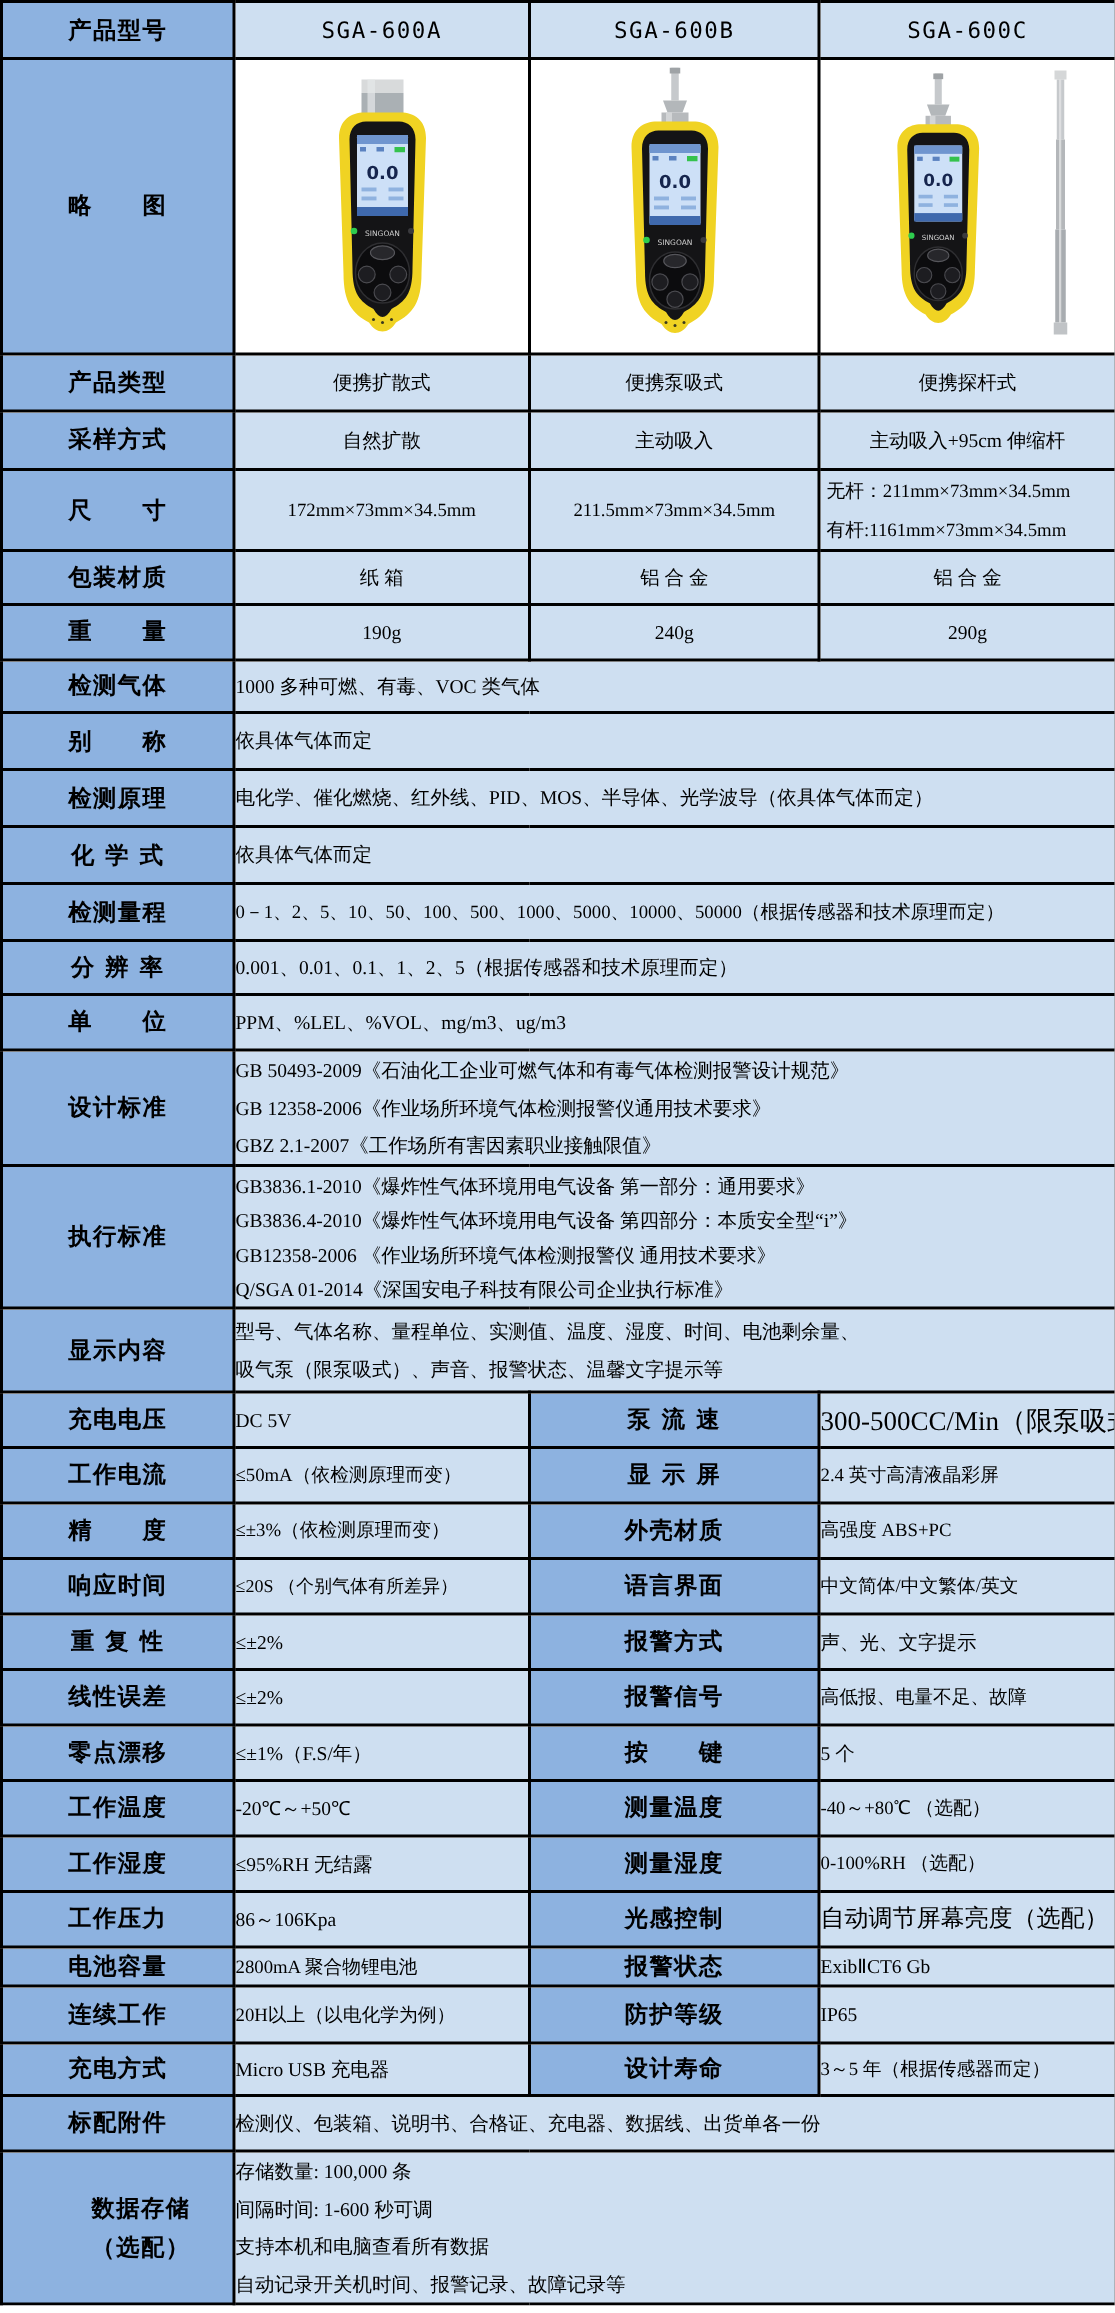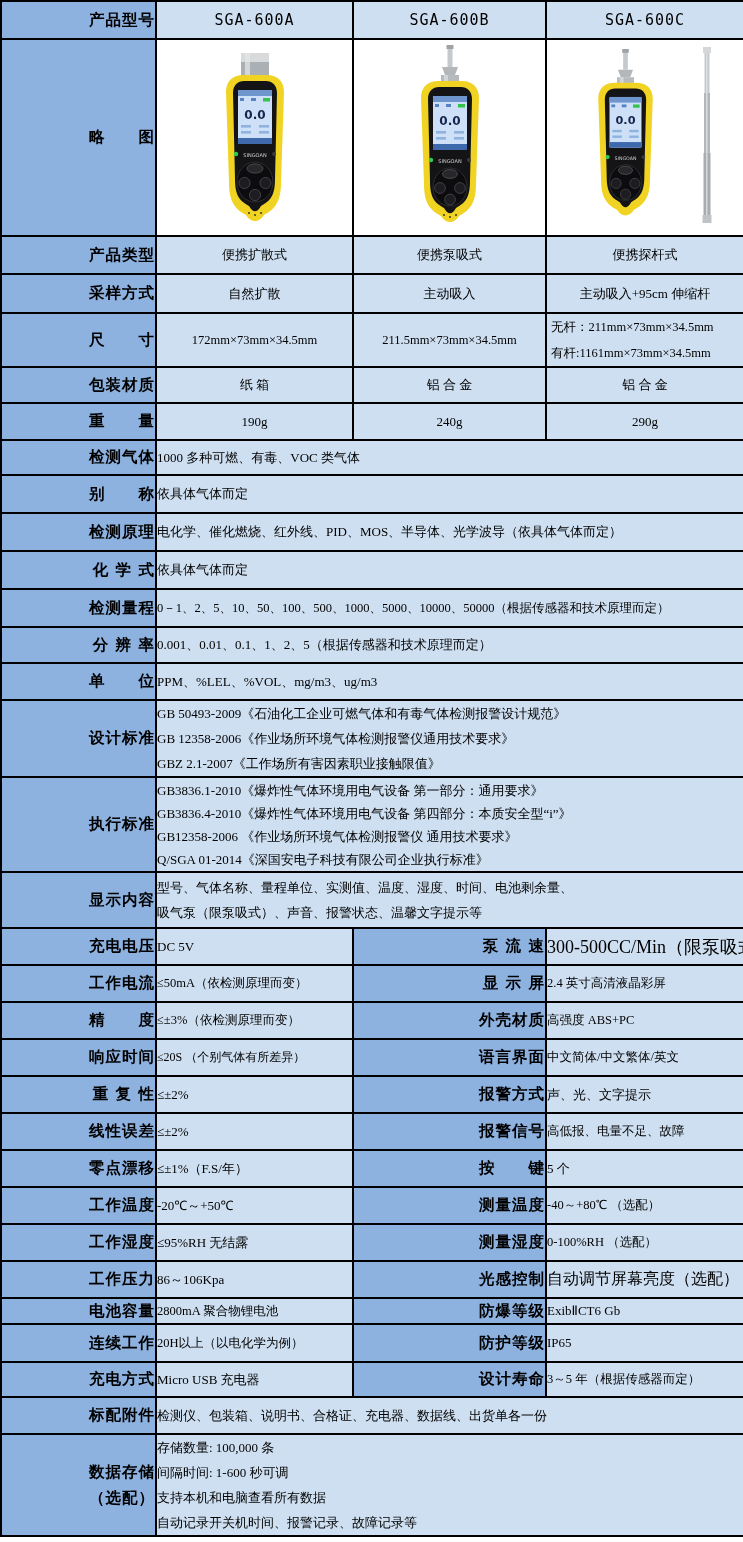--- a/index.html
+++ b/index.html
@@ -1,19 +1,19 @@
 <!DOCTYPE html>
 <html><head>
 <meta charset="utf-8">
 <style>
   html,body{margin:0;padding:0;background:#fff;}
   body{width:743px;font-family:"DejaVu Sans","Liberation Sans",sans-serif;color:#000;}
   table.spec{border-collapse:collapse;table-layout:fixed;width:743px;}
   table.spec td{border:2px solid #000;padding:0;overflow:hidden;vertical-align:middle;box-sizing:border-box;}
-  td.label{background:#8DB2E0;font-weight:bold;text-align:right;font-size:15.5px;letter-spacing:1px;}
+  td.label{background:#8DB2E0;font-weight:bold;text-align:center;font-size:15.5px;letter-spacing:1px;}
   td.val{background:#CEDFF1;font-size:13px;padding:0 8px;font-family:Liberation Serif, serif;white-space:nowrap;}
   td.val.center{text-align:center;padding:0 2px;}
   td.model{background:#CEDFF1;text-align:center;font-size:15px;font-family:"DejaVu Sans Mono","DejaVu Sans",monospace;letter-spacing:1px;}
   td.photo{background:#FFFFFF;text-align:center;vertical-align:middle;padding:2px 0;}
   .lines div{line-height:25px;}
   .lines.tight div{line-height:23px;}
   .lbl2 div{line-height:26px;padding-left:31px;}
   .dimcell div{line-height:26px;font-size:12.5px;}
   svg.dev{display:block;margin:0 auto;}
 </style>
@@ -316,21 +316,21 @@
 </tr>
 <tr style="height:37px">
   <td class="label">工作压力</td>
   <td class="val">86～106Kpa</td>
   <td class="label">光感控制</td>
   <td class="val" style="font-size:16px">自动调节屏幕亮度（选配）</td>
 </tr>
 <tr style="height:26px">
   <td class="label">电池容量</td>
   <td class="val" style="font-size:12.5px">2800mA 聚合物锂电池</td>
-  <td class="label">防爆等级</td>
+  <td class="label">报警状态</td>
   <td class="val">ExibⅡCT6 Gb</td>
 </tr>
 <tr style="height:38px">
   <td class="label">连续工作</td>
   <td class="val" style="font-size:12.5px">20H以上（以电化学为例）</td>
   <td class="label">防护等级</td>
   <td class="val">IP65</td>
 </tr>
 <tr style="height:35px">
   <td class="label">充电方式</td>

